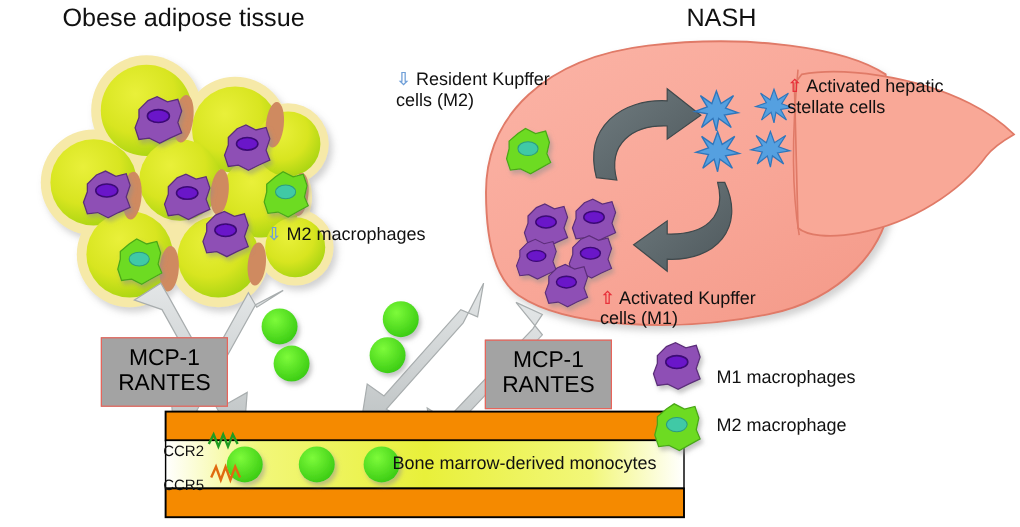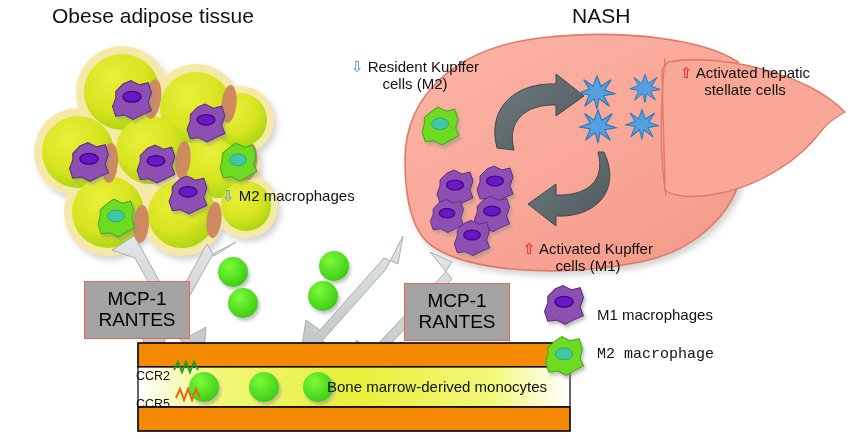--- a/index.html
+++ b/index.html
@@ -9,21 +9,21 @@
     background:#ffffff;
     font-family:"Liberation Sans","DejaVu Sans",sans-serif;
     overflow:hidden;
     position:relative;
   }
   #stage{position:relative;width:698px;height:439px;}
   svg#scene{position:absolute;left:0;top:0;width:850px;height:439px;}
 
   .ttl{position:absolute;font-size:21px;color:#111;white-space:nowrap;}
   .lbl{position:absolute;font-size:15px;color:#111;line-height:1.15;white-space:nowrap;}
-  .lbl.ctr{text-align:center;}
+  .lbl.ctr{}
   .arrow-up{color:#e8303a;font-size:15px;font-weight:bold;}
   .arrow-dn{color:#6f9fd8;font-size:15px;font-weight:bold;}
 
   .chemo{
     position:absolute;
     background:#a3a3a3;
     border:1.5px solid #e8645a;
     color:#000;
     font-size:19px;
     line-height:1.12;
@@ -308,15 +308,15 @@
   <div>MCP-1</div>
   <div>RANTES</div>
 </div>
 
 <div class="recep" style="left:136px;top:369px;">CCR2</div>
 <div class="recep" style="left:136px;top:397px;">CCR5</div>
 
 <div class="vlabel" style="left:327px;top:378px;">Bone marrow-derived monocytes</div>
 
 <div class="leg" style="left:597px;top:306px;">M1 macrophages</div>
-<div class="leg" style="left:597px;top:346px;font-family:Liberation Mono, monospace;">M2 macrophage</div>
+<div class="leg" style="left:597px;top:346px;">M2 macrophage</div>
 
 </div>
 
 </body></html>

